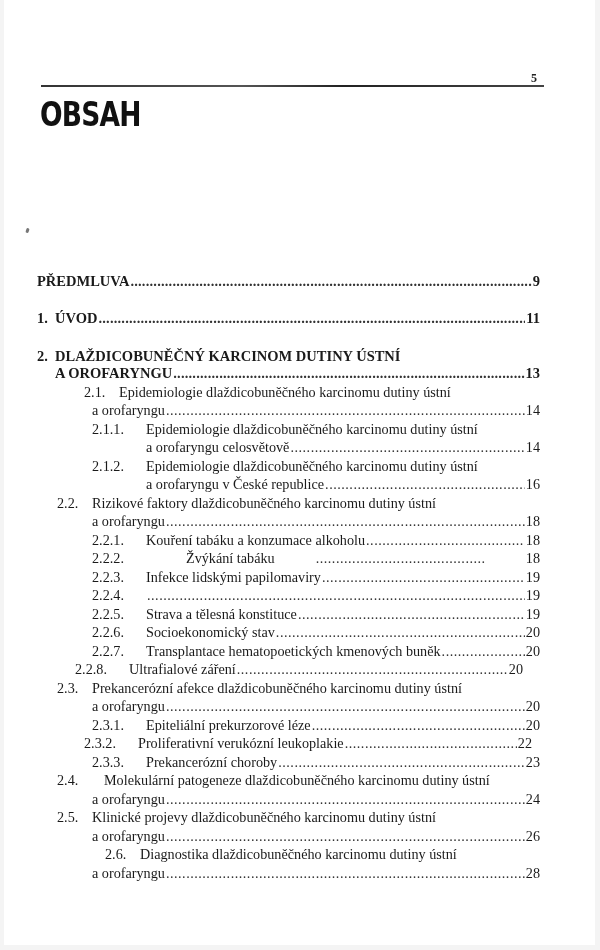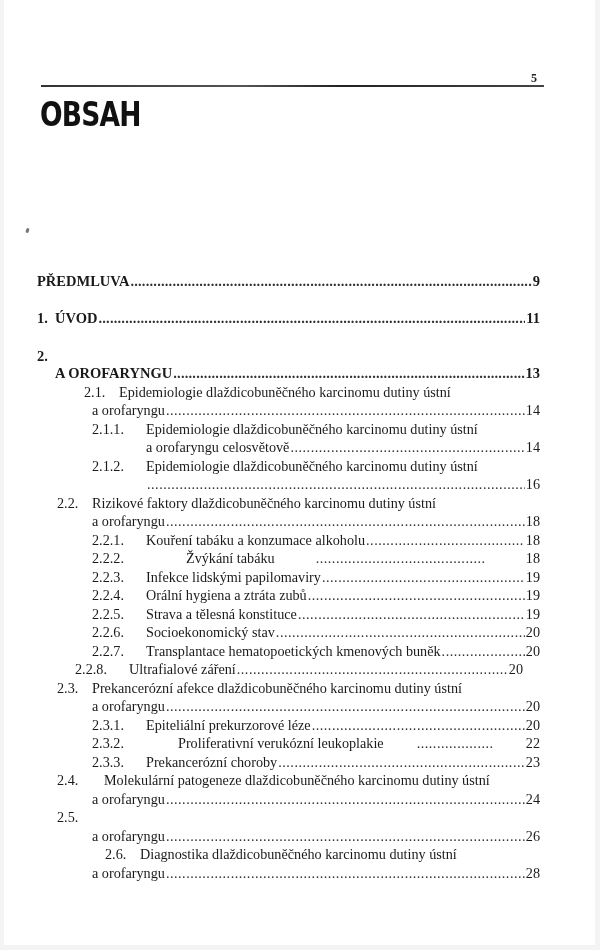--- a/index.html
+++ b/index.html
@@ -57,20 +57,21 @@
       <span class="page">9</span>
     </div>
     <div class="row top" style="left: 37px; top: 309px; width: 503px;">
       <span class="num" style="width: 18px;">1.</span>
       <span class="label">ÚVOD</span>
       <span class="leader"></span>
       <span class="page">11</span>
     </div>
     <div class="row top plain" style="left: 37px; top: 347px; width: 503px;">
       <span class="num" style="width: 18px;">2.</span>
+      <span class="label">DLAŽDICOBUNĚČNÝ KARCINOM DUTINY ÚSTNÍ</span>
     </div>
     <div class="row top" style="left: 55px; top: 364px; width: 485px;">
       <span class="label">A OROFARYNGU</span>
       <span class="leader"></span>
       <span class="page">13</span>
     </div>
     <div class="row plain" style="left: 57px; top: 382.5px; width: 483px;">
       <span class="num" style="width: 35px; margin-left: 27px;">2.1.</span>
       <span class="label">Epidemiologie dlaždicobuněčného karcinomu dutiny ústní</span>
     </div>
@@ -86,20 +87,21 @@
     <div class="row " style="left: 146px; top: 438px; width: 394px;">
       <span class="label">a orofaryngu celosvětově</span>
       <span class="leader"></span>
       <span class="page">14</span>
     </div>
     <div class="row plain" style="left: 92px; top: 456.5px; width: 448px;">
       <span class="num" style="width: 54px;">2.1.2.</span>
       <span class="label">Epidemiologie dlaždicobuněčného karcinomu dutiny ústní</span>
     </div>
     <div class="row " style="left: 146px; top: 475px; width: 394px;">
+      <span class="label">a orofaryngu v České republice</span>
       <span class="leader"></span>
       <span class="page">16</span>
     </div>
     <div class="row plain" style="left: 57px; top: 493.5px; width: 483px;">
       <span class="num" style="width: 35px;">2.2.</span>
       <span class="label">Rizikové faktory dlaždicobuněčného karcinomu dutiny ústní</span>
     </div>
     <div class="row " style="left: 92px; top: 512px; width: 448px;">
       <span class="label">a orofaryngu</span>
       <span class="leader"></span>
@@ -118,21 +120,20 @@
       <span class="page">18</span>
     </div>
     <div class="row " style="left: 92px; top: 567.5px; width: 448px;">
       <span class="num" style="width: 54px;">2.2.3.</span>
       <span class="label">Infekce lidskými papilomaviry</span>
       <span class="leader"></span>
       <span class="page">19</span>
     </div>
     <div class="row " style="left: 92px; top: 586px; width: 448px;">
       <span class="num" style="width: 54px;">2.2.4.</span>
-      <span class="label">Orální hygiena a ztráta zubů</span>
       <span class="leader"></span>
       <span class="page">19</span>
     </div>
     <div class="row " style="left: 92px; top: 604.5px; width: 448px;">
       <span class="num" style="width: 54px;">2.2.5.</span>
       <span class="label">Strava a tělesná konstituce</span>
       <span class="leader"></span>
       <span class="page">19</span>
     </div>
     <div class="row " style="left: 92px; top: 623px; width: 448px;">
@@ -161,21 +162,21 @@
       <span class="label">a orofaryngu</span>
       <span class="leader"></span>
       <span class="page">20</span>
     </div>
     <div class="row " style="left: 92px; top: 715.5px; width: 448px;">
       <span class="num" style="width: 54px;">2.3.1.</span>
       <span class="label">Epiteliální prekurzorové léze</span>
       <span class="leader"></span>
       <span class="page">20</span>
     </div>
-    <div class="row " style="left: 92px; top: 734px; width: 448px; gap: 32px;">
+    <div class="row " style="left: 84px; top: 734px; width: 448px;">
       <span class="num" style="width: 54px;">2.3.2.</span>
       <span class="label">Proliferativní verukózní leukoplakie</span>
       <span class="leader"></span>
       <span class="page">22</span>
     </div>
     <div class="row " style="left: 92px; top: 752.5px; width: 448px;">
       <span class="num" style="width: 54px;">2.3.3.</span>
       <span class="label">Prekancerózní choroby</span>
       <span class="leader"></span>
       <span class="page">23</span>
@@ -184,20 +185,21 @@
       <span class="num" style="width: 35px;">2.4.</span>
       <span class="label">Molekulární patogeneze dlaždicobuněčného karcinomu dutiny ústní</span>
     </div>
     <div class="row " style="left: 92px; top: 789.5px; width: 448px;">
       <span class="label">a orofaryngu</span>
       <span class="leader"></span>
       <span class="page">24</span>
     </div>
     <div class="row plain" style="left: 57px; top: 808px; width: 483px;">
       <span class="num" style="width: 35px;">2.5.</span>
+      <span class="label">Klinické projevy dlaždicobuněčného karcinomu dutiny ústní</span>
     </div>
     <div class="row " style="left: 92px; top: 826.5px; width: 448px;">
       <span class="label">a orofaryngu</span>
       <span class="leader"></span>
       <span class="page">26</span>
     </div>
     <div class="row plain" style="left: 57px; top: 845px; width: 483px;">
       <span class="num" style="width: 35px; margin-left: 48px;">2.6.</span>
       <span class="label">Diagnostika dlaždicobuněčného karcinomu dutiny ústní</span>
     </div>

